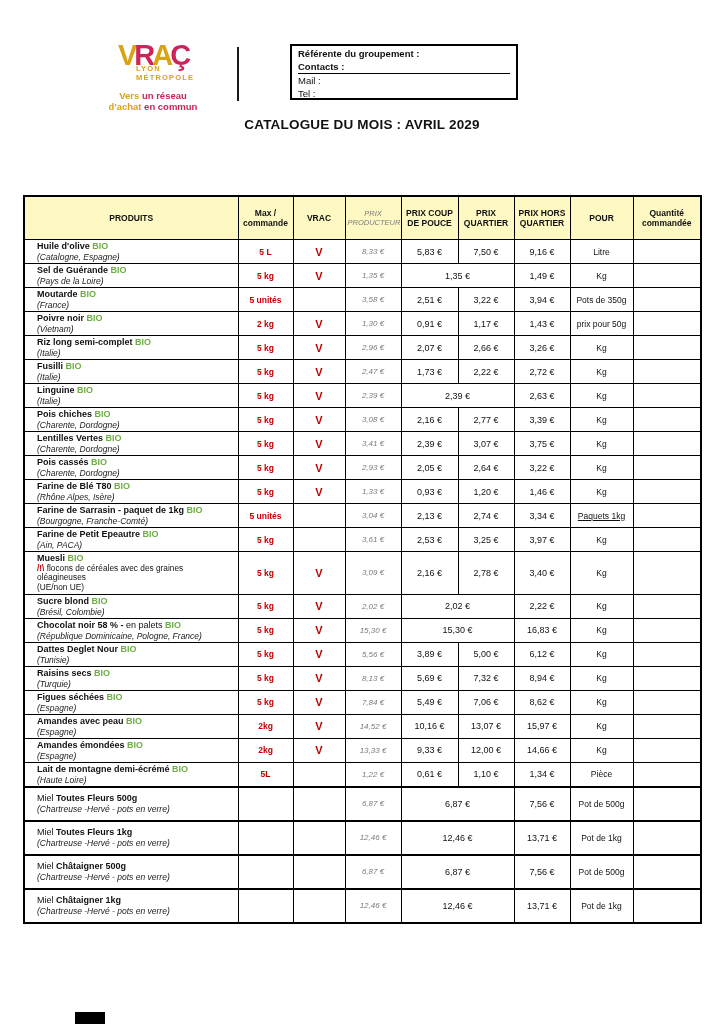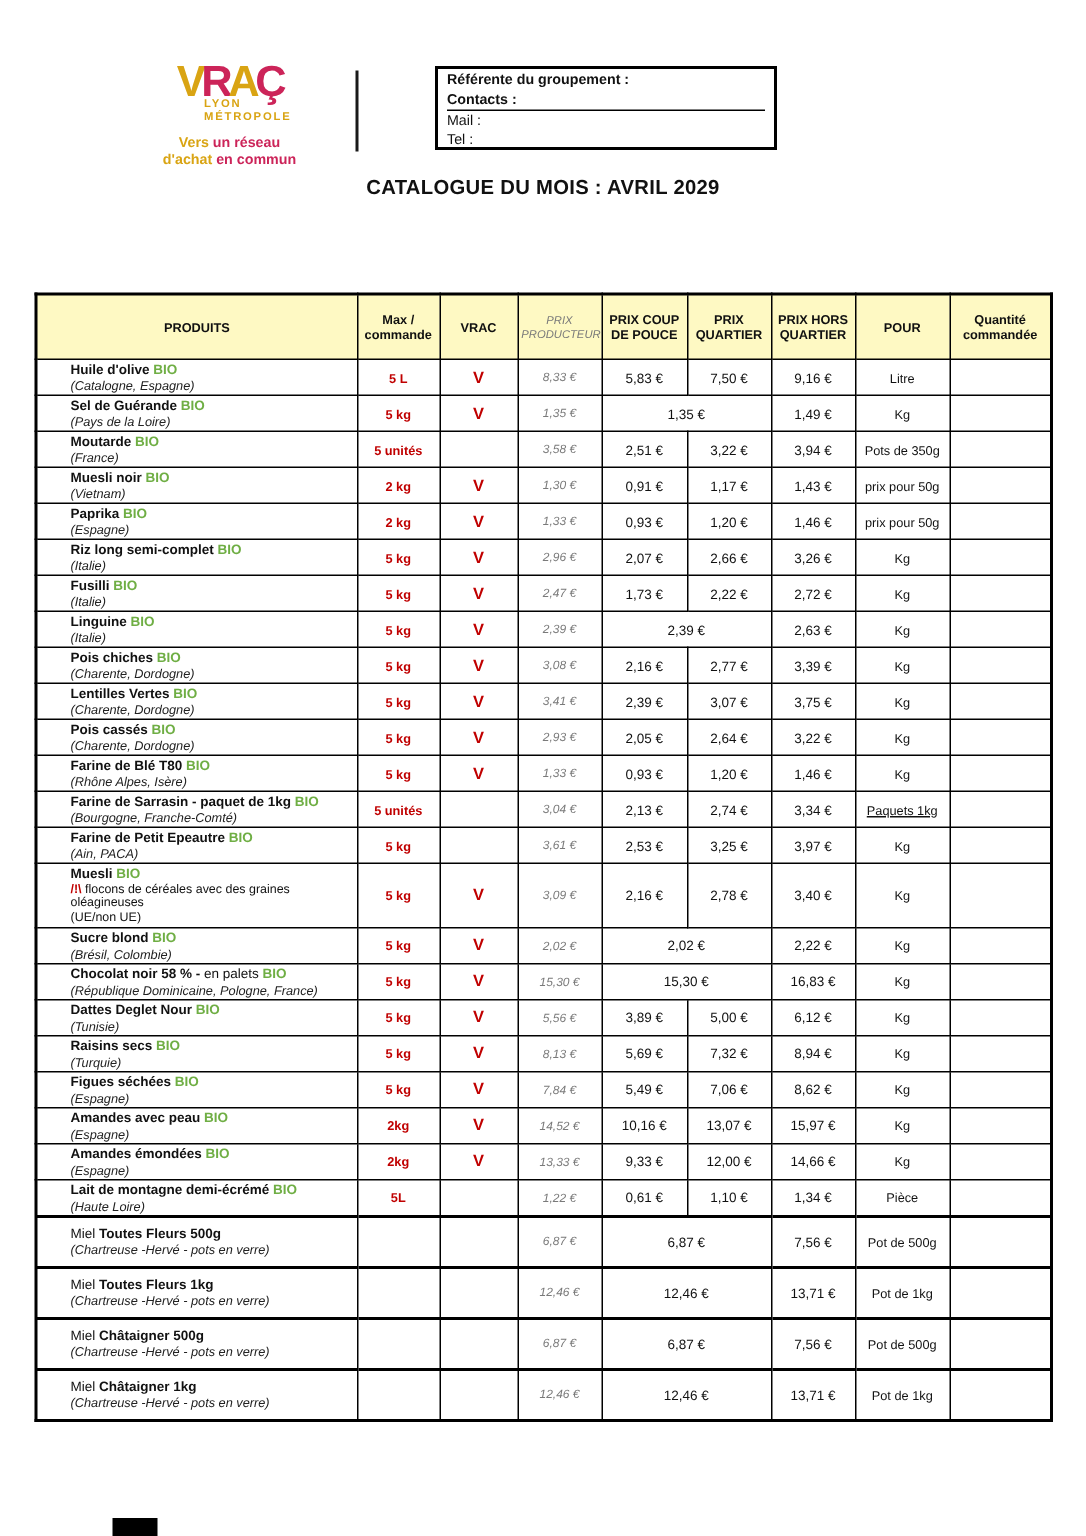--- a/index.html
+++ b/index.html
@@ -34,21 +34,21 @@
   .catalog th{background:#fef9c3;border:1px solid #000;font-size:8.5px;font-weight:700;
               height:42px;text-align:center;vertical-align:middle;white-space:pre-line;
               padding:0 2px;}
   .catalog th.producer-head{color:#7a7a7a;font-style:italic;font-weight:400;font-size:7.5px;}
   .catalog td{border:1px solid #000;font-size:9px;text-align:center;vertical-align:middle;
               padding:0 2px;overflow:hidden;}
   .catalog tr{height:24px;}
   .catalog tr.tall{height:39px;}
   .catalog tr.miel{height:34px;}
   .catalog tr.miel td{border-top-width:2px;}
-  td.product{text-align:left;padding:1px 22px;line-height:1.18;}
+  td.product{text-align:left;padding:1px 12px;line-height:1.18;}
   .pname{font-weight:700;}
   .bio{color:#6FAE44;font-weight:700;}
   .origin{display:block;font-style:italic;font-size:8.5px;color:#222;}
   .descline{display:block;font-size:8.3px;color:#111;}
   .warn{color:#C00000;font-weight:700;}
   td.max{color:#C00000;font-weight:700;font-size:8.5px;}
   td.vrac{color:#C00000;font-weight:700;font-size:11px;}
   td.prodprice{font-style:italic;color:#7a7a7a;font-size:8px;}
   td.pour{font-size:8.5px;}
   .u{text-decoration:underline;}
@@ -141,42 +141,31 @@
           <td class="max">5 unités</td>
           <td class="vrac"></td>
           <td class="prodprice">3,58 €</td>
           <td>2,51 €</td>
           <td>3,22 €</td>
           <td>3,94 €</td>
           <td class="pour">Pots de 350g</td>
           <td></td>
         </tr>
         <tr>
-          <td class="product"><span class="pname">Muesli noir</span><span class="bio"> BIO</span><span class="origin">(Vietnam)</span></td>
+          <td class="product"><span class="pname">Poivre noir</span><span class="bio"> BIO</span><span class="origin">(Vietnam)</span></td>
           <td class="max">2 kg</td>
           <td class="vrac">V</td>
           <td class="prodprice">1,30 €</td>
           <td>0,91 €</td>
           <td>1,17 €</td>
           <td>1,43 €</td>
           <td class="pour">prix pour 50g</td>
           <td></td>
         </tr>
         <tr>
-          <td class="product"><span class="pname">Paprika</span><span class="bio"> BIO</span><span class="origin">(Espagne)</span></td>
-          <td class="max">2 kg</td>
-          <td class="vrac">V</td>
-          <td class="prodprice">1,33 €</td>
-          <td>0,93 €</td>
-          <td>1,20 €</td>
-          <td>1,46 €</td>
-          <td class="pour">prix pour 50g</td>
-          <td></td>
-        </tr>
-        <tr>
           <td class="product"><span class="pname">Riz long semi-complet</span><span class="bio"> BIO</span><span class="origin">(Italie)</span></td>
           <td class="max">5 kg</td>
           <td class="vrac">V</td>
           <td class="prodprice">2,96 €</td>
           <td>2,07 €</td>
           <td>2,66 €</td>
           <td>3,26 €</td>
           <td class="pour">Kg</td>
           <td></td>
         </tr>

